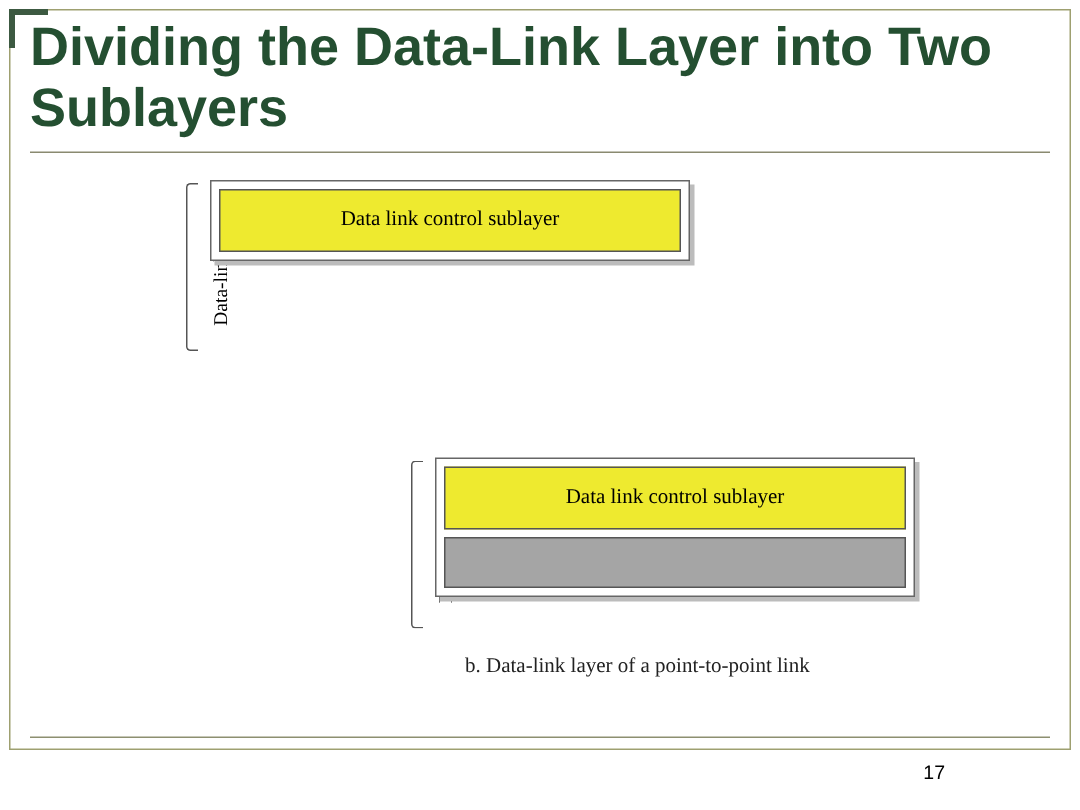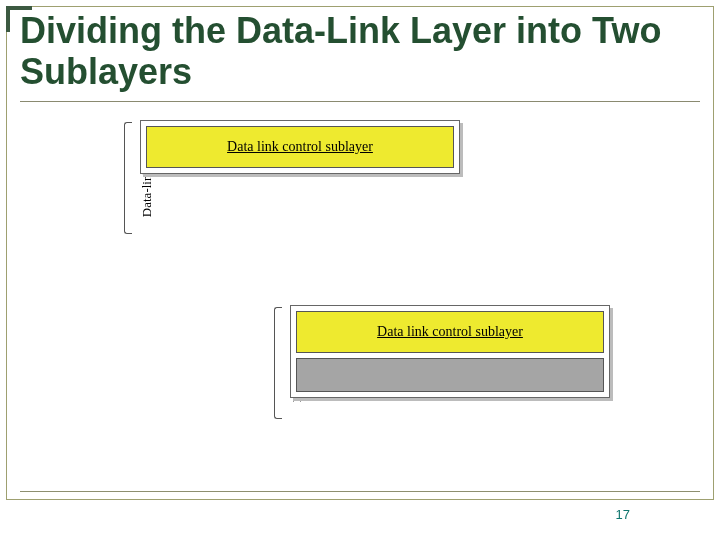--- a/index.html
+++ b/index.html
@@ -74,21 +74,20 @@
     border: 1px solid #666;
     box-shadow: 3px 3px 0 #bcbcbc;
     background: #fff;
   }
   .layers-box .row {
     margin: 5px;
     border: 1px solid #555;
     text-align: center;
     font-size: 14px;
     padding: 12px 0;
-    text-decoration: underline;
   }
   .row-yellow { background: #eeea2f; }
   .row-teal   { background: #d8ebe6; }
   .row-gray   { background: #a5a5a5; }
   .figA .caption {
     margin-top: 14px;
     margin-left: 20px;
     font-size: 14px;
     color: #222;
   }
@@ -143,21 +142,21 @@
     bottom: 48px;
     left: 20px; right: 20px;
     border-top: 1px solid #8d8f70;
   }
   .page-number {
     position: absolute;
     bottom: 18px;
     right: 90px;
     font-family: Arial, sans-serif;
     font-size: 13px;
-    color: #0f766e;
+    color: #000000;
   }
 </style>
 </head>
 <body>
 
 <div class="slide-border"></div>
 <div class="corner-accent"></div>
 
 <h1 class="title">Dividing the Data-Link Layer into Two Sublayers</h1>
 
@@ -175,18 +174,19 @@
 
   <div class="figB">
     <div class="stage">
       <div class="axis-label">Data-link layer</div>
       <div class="bracket"></div>
       <div class="layers-box">
         <div class="row row-yellow">Data link control sublayer</div>
         <div class="row row-gray"></div>
       </div>
     </div>
+    <div class="caption">b. Data-link layer of a point-to-point link</div>
   </div>
 
 </div>
 
 <div class="bottom-rule"></div>
 <div class="page-number">17</div>
 
 </body></html>

